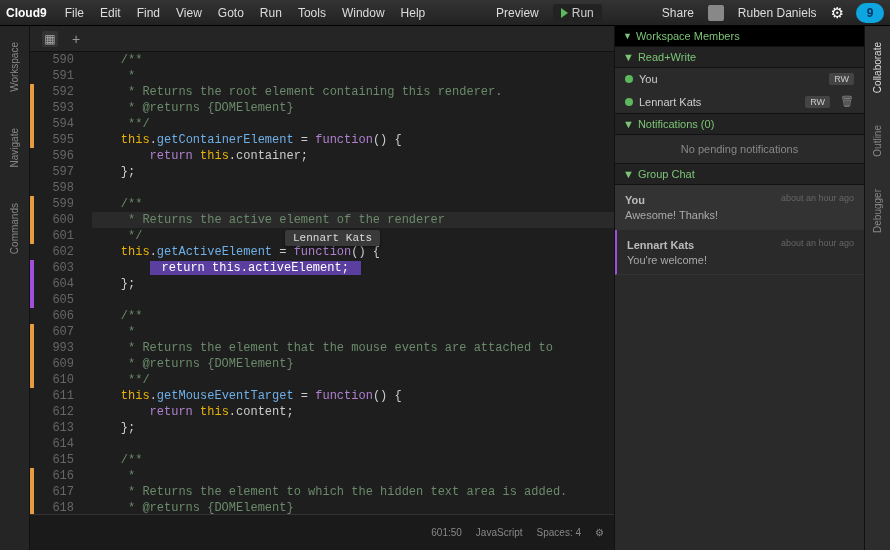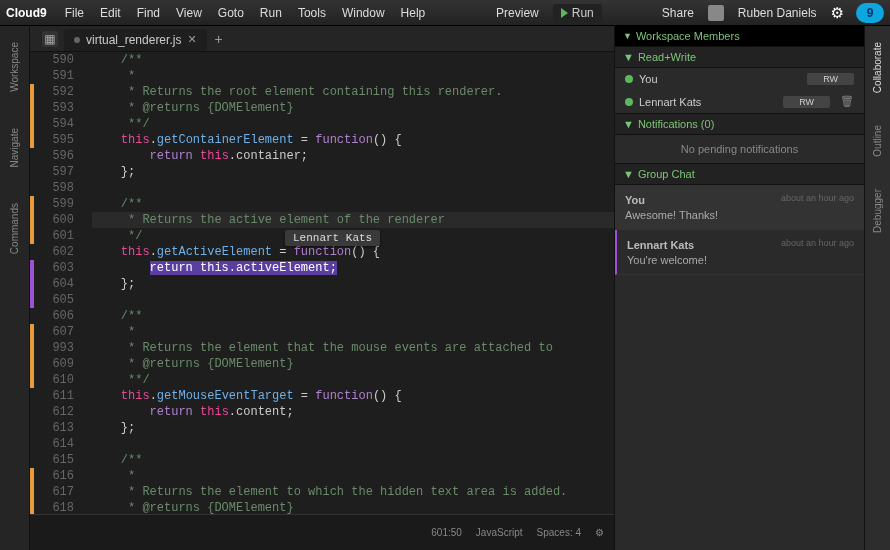--- a/index.html
+++ b/index.html
@@ -28,37 +28,37 @@
 .new-tab { color: #999; padding: 0 8px; font-size: 14px; }
 
 .code { flex: 1; display: flex; font-family: Liberation Mono, monospace; font-size: 12px; overflow: hidden; position: relative; }
 .gutter { width: 48px; background: #1e1e1e; text-align: right; color: #666; padding-right: 8px; line-height: 16px; }
 .gutter .ln { height: 16px; }
 .marks { width: 4px; background: #1e1e1e; position: relative; }
 .mark { position: absolute; left: 0; width: 4px; background: #e69c3c; }
 .lines { flex: 1; padding-left: 10px; line-height: 16px; overflow: hidden; white-space: pre; }
 .lines .line { height: 16px; }
 .c-comment { color: #6a8a6a; }
-.c-this { color: #ec4899; }
+.c-this { color: #eab308; }
 .c-func { color: #6fb0e8; }
 .c-keyword { color: #b080d0; }
 .highlight-line { background: #2a2a2a; }
-.selection { background: #5a3ea0; color: #fff; padding: 0 0; }
+.selection { background: #5a3ea0; color: #fff; padding: 0 12px; }
 .purple-mark { position: absolute; left: 0; width: 4px; background: #a050d8; }
 .cursor-hint { position: absolute; background: #3a3a3a; color: #ddd; padding: 2px 8px; font-size: 11px; border-radius: 2px; box-shadow: 0 1px 3px rgba(0,0,0,.5); }
 
 .statusbar { height: 36px; background: #1a1a1a; border-top: 1px solid #333; display: flex; align-items: center; justify-content: flex-end; gap: 14px; padding: 0 10px; font-size: 10px; color: #888; }
 
 .right-panel { width: 250px; background: #2a2a2a; border-left: 1px solid #111; display: flex; flex-direction: column; }
 .panel-header { background: #000; color: #7cc576; padding: 4px 8px; font-size: 11px; display: flex; align-items: center; gap: 4px; }
 .panel-header .tri { font-size: 9px; }
 .sub-header { background: #222; color: #7cc576; padding: 4px 8px; font-size: 11px; display: flex; align-items: center; gap: 4px; border-top: 1px solid #111; border-bottom: 1px solid #111;}
 .member-row { display: flex; align-items: center; padding: 5px 10px; gap: 6px; font-size: 11px; }
 .dot-green { width: 8px; height: 8px; background: #5cb85c; border-radius: 50%; }
-.rw-badge { margin-left: auto; background: #444; color: #ccc; padding: 1px 16px; border-radius: 2px; font-size: 9px; }
+.rw-badge { margin-left: auto; background: #444; color: #ccc; padding: 1px 5px; border-radius: 2px; font-size: 9px; }
 .trash { color: #888; margin-left: 4px; font-size: 11px; }
 .notif-body { text-align: center; color: #888; padding: 8px; font-size: 11px; }
 .chat-msg { padding: 8px 10px; border-bottom: 1px solid #333; }
 .chat-msg.alt { background: #333; }
 .chat-name { color: #bbb; font-weight: bold; font-size: 11px; }
 .chat-time { float: right; color: #666; font-size: 9px; }
 .chat-text { color: #aaa; font-size: 11px; margin-top: 2px; }
 
 .right-rail { width: 26px; background: #2d2d2d; display: flex; flex-direction: column; align-items: center; padding-top: 8px; gap: 16px; border-left: 1px solid #111; }
 .right-rail .rail-label.active { color: #ddd; }
@@ -91,25 +91,20 @@
 <div class="main">
   <div class="left-rail" id="left-rail">
       <div class="rail-label">Workspace</div>
       <div class="rail-label">Navigate</div>
       <div class="rail-label">Commands</div>
     </div>
 
   <div class="editor-area">
     <div class="tabbar">
       <span class="plus-icon">▦</span>
-      <div class="tab">
-        <span class="tab-dot"></span>
-        <span>virtual_renderer.js</span>
-        <span class="tab-close">✕</span>
-      </div>
       <span class="new-tab">+</span>
     </div>
 
     <div class="code">
       <div class="marks" id="marks">
           <div class="mark" style="top: 32px; height: 64px;"></div>
           <div class="mark" style="top: 144px; height: 48px;"></div>
           <div class="mark" style="top: 272px; height: 64px;"></div>
           <div class="mark" style="top: 416px; height: 64px;"></div>
           <div class="purple-mark" style="top: 208px; height: 48px;"></div>

